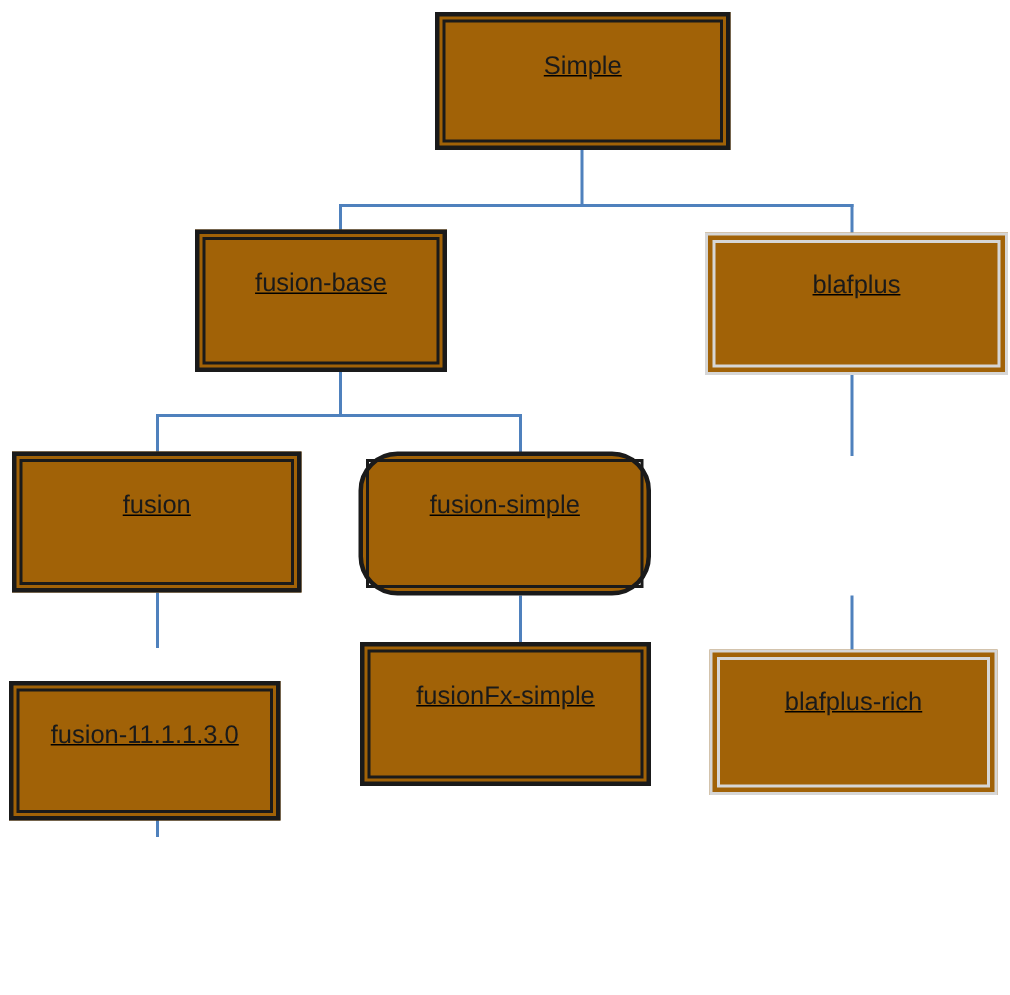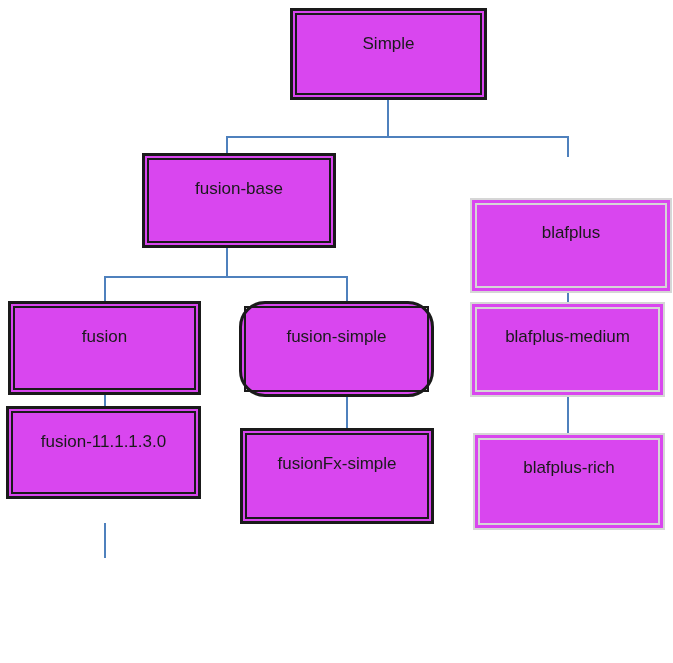--- a/index.html
+++ b/index.html
@@ -11,24 +11,25 @@
   #canvas {
     position: relative;
     width: 673px;
     height: 663px;
     background: #ffffff;
     overflow: hidden;
   }
   
   .node {
     position: absolute;
-    background: #d946ef;
+    background: #a16207;
     border: 3px solid var(--black-border, #1a1a1a);
     box-sizing: border-box;
     z-index: 2;
+    text-decoration: underline;
   }
   .node::before {
     content: "";
     position: absolute;
     inset: 2px;
     border: 2px solid var(--black-border, #1a1a1a);
     pointer-events: none;
   }
   .node.gray {
     border: 2px solid var(--gray-border, #d6d6d6);
@@ -41,26 +42,26 @@
     display: block;
     margin-top: 22px;
     text-align: center;
     font-size: 17px;
     line-height: 22px;
     color: #1a1a1a;
     white-space: nowrap;
   }
   
   #n-simple          { left: 290px; top:   8px; width: 197px; height:  92px; }
-  #n-fusion-base     { left: 142px; top: 153px; width: 194px; height:  95px; }
-  #n-blafplus        { left: 470px; top: 155px; width: 202px; height:  95px; margin-top: 43px; }
+  #n-fusion-base     { left: 130px; top: 153px; width: 168px; height:  95px; }
+  #n-blafplus        { left: 470px; top: 155px; width: 202px; height:  95px; }
   #n-fusion          { left:   8px; top: 301px; width: 193px; height:  94px; }
   #n-fusion-simple   { left: 239px; top: 301px; width: 195px; height:  96px; border-radius: 26px; }
   #n-blafplus-medium { left: 470px; top: 302px; width: 195px; height:  95px; }
-  #n-fusion-11       { left:   6px; top: 406px; width: 195px; height:  93px; }
+  #n-fusion-11       { left:   6px; top: 454px; width: 181px; height:  93px; }
   #n-fusionfx-simple { left: 240px; top: 428px; width: 194px; height:  96px; }
   #n-blafplus-rich   { left: 473px; top: 433px; width: 192px; height:  97px; }
   #n-fusionfx        { left:   8px; top: 556px; width: 193px; height:  97px; }
   
   .edge {
     position: absolute;
     background: var(--accent, #4f81bd);
     z-index: 1;
   }
   .edge.v { width: 2px; }
@@ -106,23 +107,20 @@
   </div>
   <div class="node gray" id="n-blafplus">
     <span class="label">blafplus</span>
   </div>
   <div class="node" id="n-fusion">
     <span class="label">fusion</span>
   </div>
   <div class="node" id="n-fusion-simple">
     <span class="label">fusion-simple</span>
   </div>
-  <div class="node gray" id="n-blafplus-medium">
-    <span class="label">blafplus-medium</span>
-  </div>
   <div class="node" id="n-fusion-11">
     <span class="label">fusion-11.1.1.3.0</span>
   </div>
   <div class="node gray" id="n-blafplus-rich">
     <span class="label">blafplus-rich</span>
   </div>
   <div class="node" id="n-fusionfx-simple">
     <span class="label">fusionFx-simple</span>
   </div>
 

